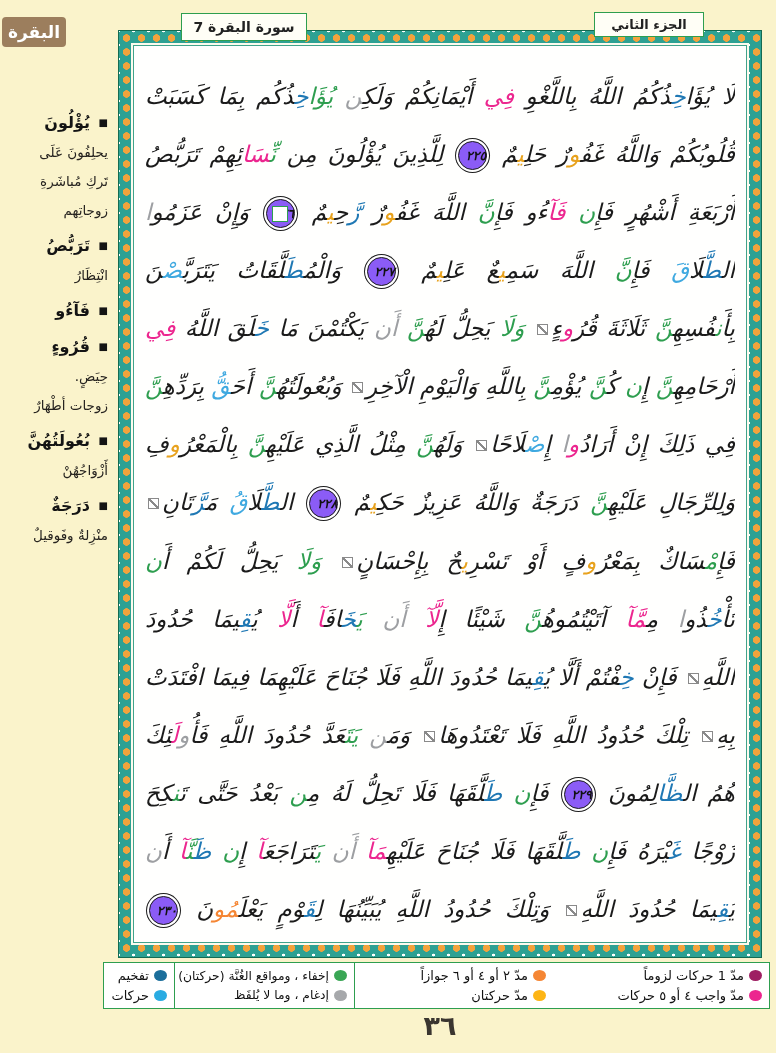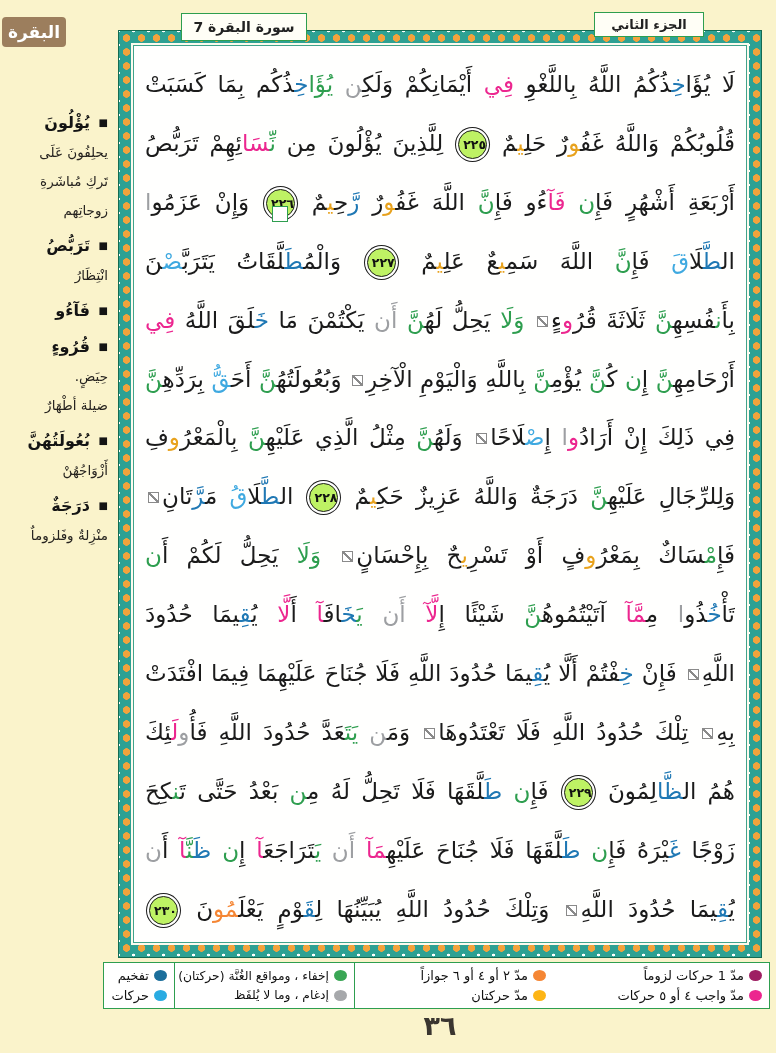--- a/index.html
+++ b/index.html
@@ -28,21 +28,22 @@
       radial-gradient(circle,#F2A33C 0 3.5px,rgba(0,0,0,0) 4px),
       radial-gradient(circle,#FFFFFF 0 1.2px,rgba(0,0,0,0) 1.6px);
     background-size:15px 14px,15px 14px;
     background-position:0 0,7px 7px;
   }
   .page-inner{
     position:relative;width:100%;height:100%;box-sizing:border-box;
     background:#FFFFFE;
     border:1px solid #41A38C;
     box-shadow:0 0 0 2px #FDFBEE;
-    padding:9px 11px 3px;
+    padding:21px 11px 3px;
+    font-style:italic;
   }
   
   .cartouche{
     position:absolute;z-index:5;
     background:#FFFEF6;border:1.5px solid #2E9E4F;
     display:flex;align-items:center;justify-content:center;
     font-weight:bold;color:#222;
   }
   .surah-cartouche{left:181px;top:13px;width:124px;height:26px;font-size:14px;}
   .juz-cartouche{left:594px;top:12px;width:108px;height:23px;font-size:13px;}
@@ -55,21 +56,21 @@
     font-size:23px;color:#1B1B1B;
     line-height:56px;height:57px;overflow:hidden;
     text-align:justify;text-align-last:justify;
     font-weight:500;
   }
   .medallion{
     display:inline-block;width:27px;height:27px;border-radius:50%;
     border:1.5px solid #1c1c1c;
     box-shadow:0 0 0 2px #fff,0 0 0 3px #1c1c1c;
     color:#111;font-size:12.5px;line-height:27px;text-align:center;
-    vertical-align:middle;font-weight:bold;margin:0 4px;background:#bef264;
+    vertical-align:middle;font-weight:bold;margin:0 4px;background:#8b5cf6;
   }
   .stopbox{
     display:inline-block;width:11px;height:11px;box-sizing:border-box;
     border:1px solid #8a8a8a;background-color:#fff;
     background-image:linear-gradient(45deg,transparent 44%,#8a8a8a 44%,#8a8a8a 56%,transparent 56%);
     vertical-align:middle;margin:0 3px;
   }
   .ruku-box{
     position:absolute;left:272px;top:206px;width:16px;height:16px;z-index:6;
     background:#fff;border:1.5px solid #2E9E4F;box-sizing:border-box;
@@ -121,29 +122,29 @@
     <div class="mnote">
       <div class="mword"><span class="bullet">■</span> <span>تَرَبُّصُ</span></div>
       <div class="mdef">انْتِظَارُ</div>
     </div>
     <div class="mnote">
       <div class="mword"><span class="bullet">■</span> <span>فَآءُو</span></div>
     </div>
     <div class="mnote">
       <div class="mword"><span class="bullet">■</span> <span>قُرُوءٍ</span></div>
       <div class="mdef">حِيَضٍ.
-ضيلة أطْهَارٌ</div>
+زوجات أطْهَارٌ</div>
     </div>
     <div class="mnote">
       <div class="mword"><span class="bullet">■</span> <span>بُعُولَتُهُنَّ</span></div>
       <div class="mdef">أَزْوَاجُهُنْ</div>
     </div>
     <div class="mnote">
       <div class="mword"><span class="bullet">■</span> <span>دَرَجَةٌ</span></div>
-      <div class="mdef">منْزِلةٌ وفَلزوماٌ</div>
+      <div class="mdef">منْزِلةٌ وفَوقيلٌ</div>
     </div>
   </div>
 
 <div class="frame">
   <div class="page-inner">
     <div class="quran-lines" id="quran-lines">
         <div class="qline"><span style="color: rgb(27, 27, 27);">لَا يُؤَا</span><span style="color: rgb(31, 120, 180);">خِ</span><span style="color: rgb(27, 27, 27);">ذُكُمُ اللَّهُ بِاللَّغْوِ </span><span style="color: rgb(236, 38, 143);">فِي </span><span style="color: rgb(27, 27, 27);">أَيْمَانِكُمْ وَلَكِ</span><span style="color: rgb(157, 159, 162);">ن </span><span style="color: rgb(46, 158, 79);">يُؤَا</span><span style="color: rgb(31, 120, 180);">خِ</span><span style="color: rgb(27, 27, 27);">ذُكُم بِمَا كَسَبَتْ</span></div>
         <div class="qline"><span style="color: rgb(27, 27, 27);">قُلُوبُكُمْ </span><span style="color: rgb(27, 27, 27);">وَاللَّهُ غَفُ</span><span style="color: rgb(232, 162, 29);">و</span><span style="color: rgb(27, 27, 27);">رٌ حَلِ</span><span style="color: rgb(232, 162, 29);">ي</span><span style="color: rgb(27, 27, 27);">مٌ </span><span class="medallion">٢٢٥</span><span style="color: rgb(27, 27, 27);"> لِلَّذِينَ يُؤْلُونَ مِن </span><span style="color: rgb(46, 158, 79);">نِّ</span><span style="color: rgb(236, 38, 143);">سَا</span><span style="color: rgb(27, 27, 27);">ئِهِمْ تَرَبُّصُ</span></div>
         <div class="qline"><span style="color: rgb(27, 27, 27);">أَرْبَعَةِ أَشْهُرٍ </span><span style="color: rgb(27, 27, 27);">فَإِ</span><span style="color: rgb(46, 158, 79);">ن </span><span style="color: rgb(236, 38, 143);">فَآ</span><span style="color: rgb(27, 27, 27);">ءُو فَإِ</span><span style="color: rgb(46, 158, 79);">نَّ </span><span style="color: rgb(27, 27, 27);">اللَّهَ غَفُ</span><span style="color: rgb(232, 162, 29);">و</span><span style="color: rgb(27, 27, 27);">رٌ </span><span style="color: rgb(31, 120, 180);">رَّ</span><span style="color: rgb(27, 27, 27);">حِ</span><span style="color: rgb(232, 162, 29);">ي</span><span style="color: rgb(27, 27, 27);">مٌ </span><span class="medallion">٢٢٦</span><span style="color: rgb(27, 27, 27);"> وَإِنْ عَزَمُو</span><span style="color: rgb(157, 159, 162);">ا</span></div>
         <div class="qline"><span style="color: rgb(27, 27, 27);">ال</span><span style="color: rgb(31, 120, 180);">طَّ</span><span style="color: rgb(27, 27, 27);">لَا</span><span style="color: rgb(63, 169, 224);">قَ</span><span style="color: rgb(27, 27, 27);"> فَإِ</span><span style="color: rgb(46, 158, 79);">نَّ </span><span style="color: rgb(27, 27, 27);">اللَّهَ سَمِ</span><span style="color: rgb(232, 162, 29);">ي</span><span style="color: rgb(27, 27, 27);">عٌ عَلِ</span><span style="color: rgb(232, 162, 29);">ي</span><span style="color: rgb(27, 27, 27);">مٌ </span><span class="medallion">٢٢٧</span><span style="color: rgb(27, 27, 27);"> وَالْمُ</span><span style="color: rgb(31, 120, 180);">طَ</span><span style="color: rgb(27, 27, 27);">لَّقَاتُ يَتَرَبَّ</span><span style="color: rgb(63, 169, 224);">صْ</span><span style="color: rgb(27, 27, 27);">نَ</span></div>

